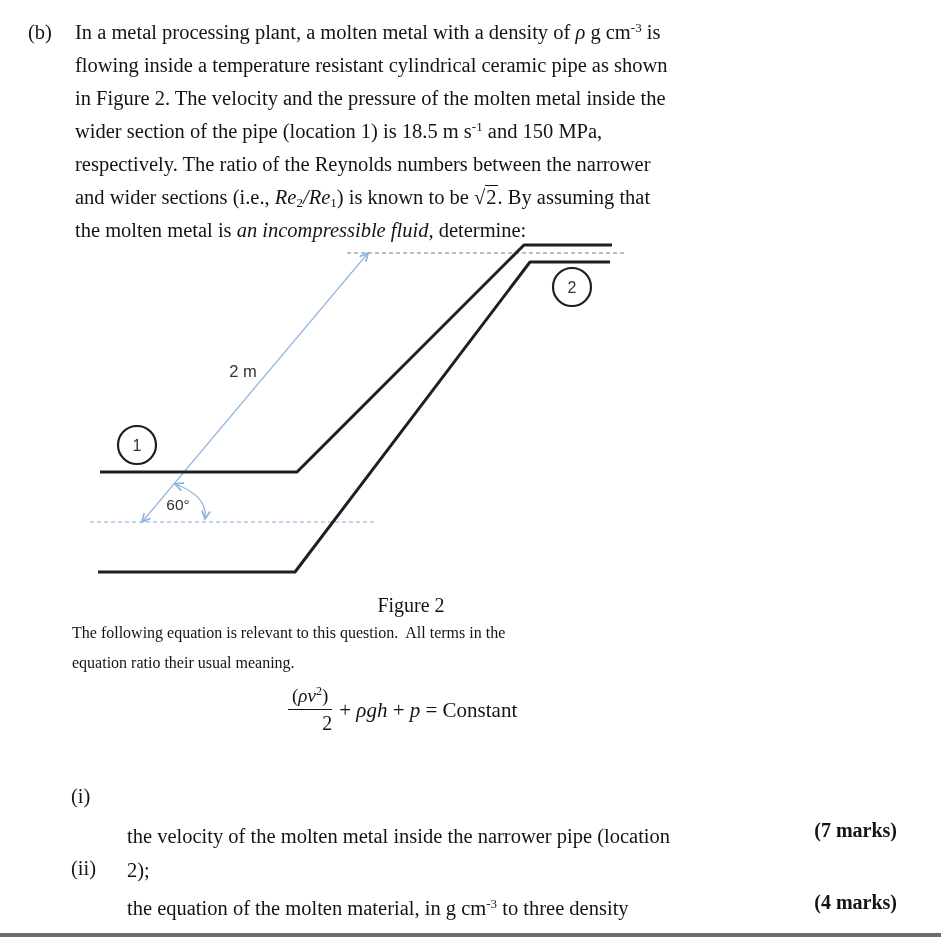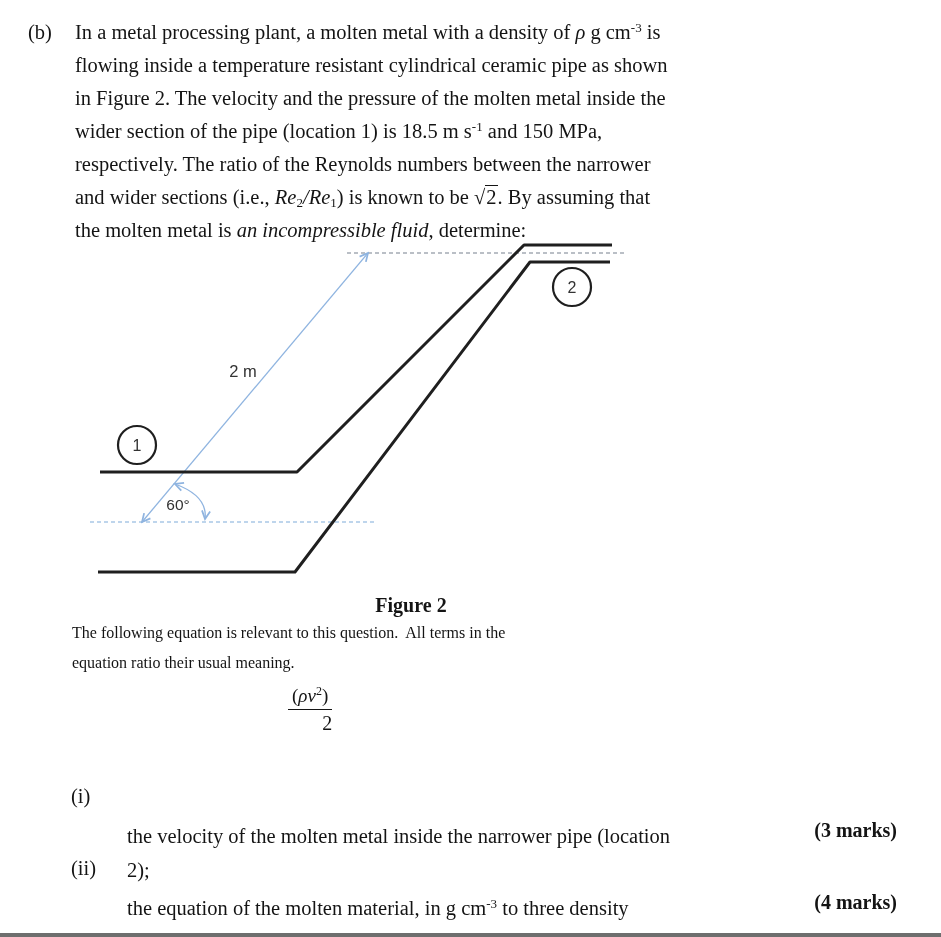--- a/index.html
+++ b/index.html
@@ -16,21 +16,21 @@
   .q-label{width:47px;font-size:20.5px;line-height:33px;}
   .q-text{width:680px;font-size:20.5px;line-height:33px;}
   sup{font-size:13px;vertical-align:7px;line-height:0;}
   sub{font-size:13px;vertical-align:-3px;line-height:0;}
   i{font-style:italic;}
   .over{border-top:1.7px solid #141414;padding:0 1px;line-height:0;}
   
   .figure-svg{position:absolute;top:237px;left:0;}
   .fig-caption{
     position:absolute;top:594px;left:0;width:822px;
-    text-align:center;font-weight:bold;font-size:20px;
+    text-align:center;font-weight:normal;font-size:20px;
   }
   
   .eq-intro{position:absolute;top:618px;left:72px;font-size:16px;line-height:29.5px;}
   
   .equation{position:absolute;top:685px;left:288px;display:flex;align-items:center;}
   .frac{display:inline-flex;flex-direction:column;align-items:flex-end;}
   .frac .num{font-size:19px;padding:0 4px 2px 4px;border-bottom:1.7px solid #141414;}
   .frac .num sup{font-size:12px;vertical-align:7px;}
   .frac .den{font-size:20px;padding-top:2px;}
   .eq-rest{font-size:21px;margin-left:7px;}
@@ -85,26 +85,27 @@
 
   <div class="fig-caption">Figure 2</div>
 
   <div class="eq-intro"><span>The following equation is relevant to this question.&nbsp; All terms in the</span><br><span>equation ratio their usual meaning.</span></div>
 
   <div class="equation">
     <span class="frac">
       <span class="num"><span>(</span><i>ρv</i><sup>2</sup><span>)</span></span>
       <span class="den">2</span>
     </span>
+    <span class="eq-rest"><span>+ </span><i>ρgh</i><span> + </span><i>p</i><span> = Constant</span></span>
   </div>
 
   <div class="item item-1">
     <span class="ilabel">(i)</span>
     <span class="itext"><span>the velocity of the molten metal inside the narrower pipe (location</span><br><span>2);</span></span>
-    <span class="marks">(3 marks)</span>
+    <span class="marks">(7 marks)</span>
   </div>
 
   <div class="item item-2">
     <span class="ilabel">(ii)</span>
     <span class="itext"><span>the equation of the molten material, in g cm</span><sup>-3</sup><span> to three density</span><br></span>
     <span class="marks">(4 marks)</span>
   </div>
 
   <div class="bottom-edge"></div>
 </div>

